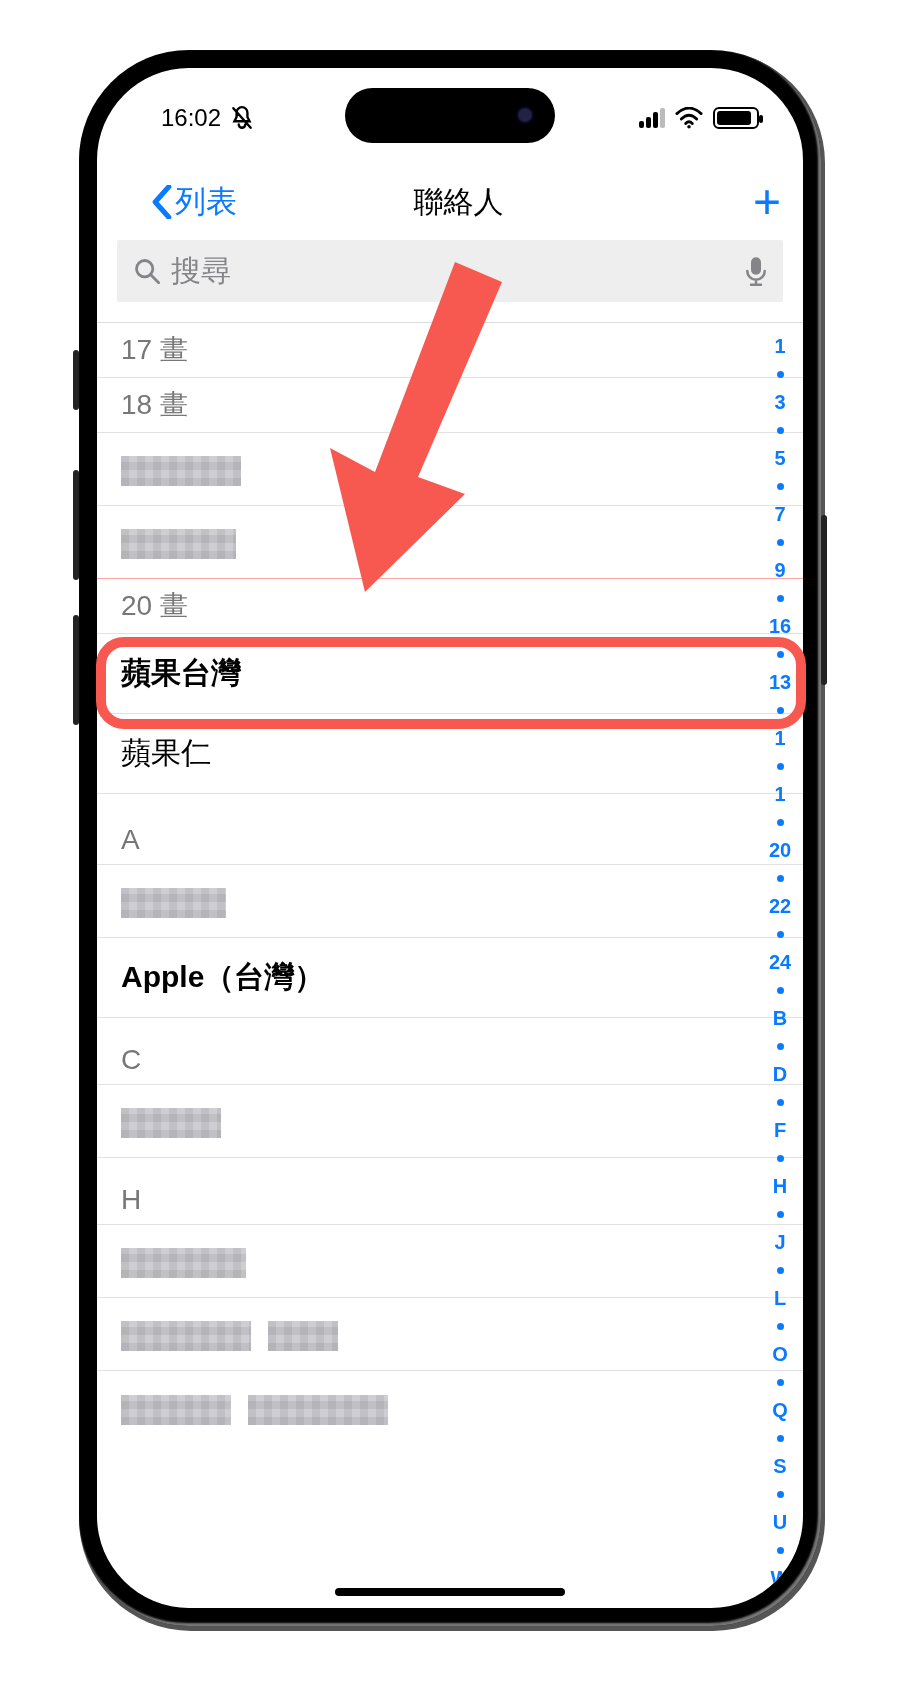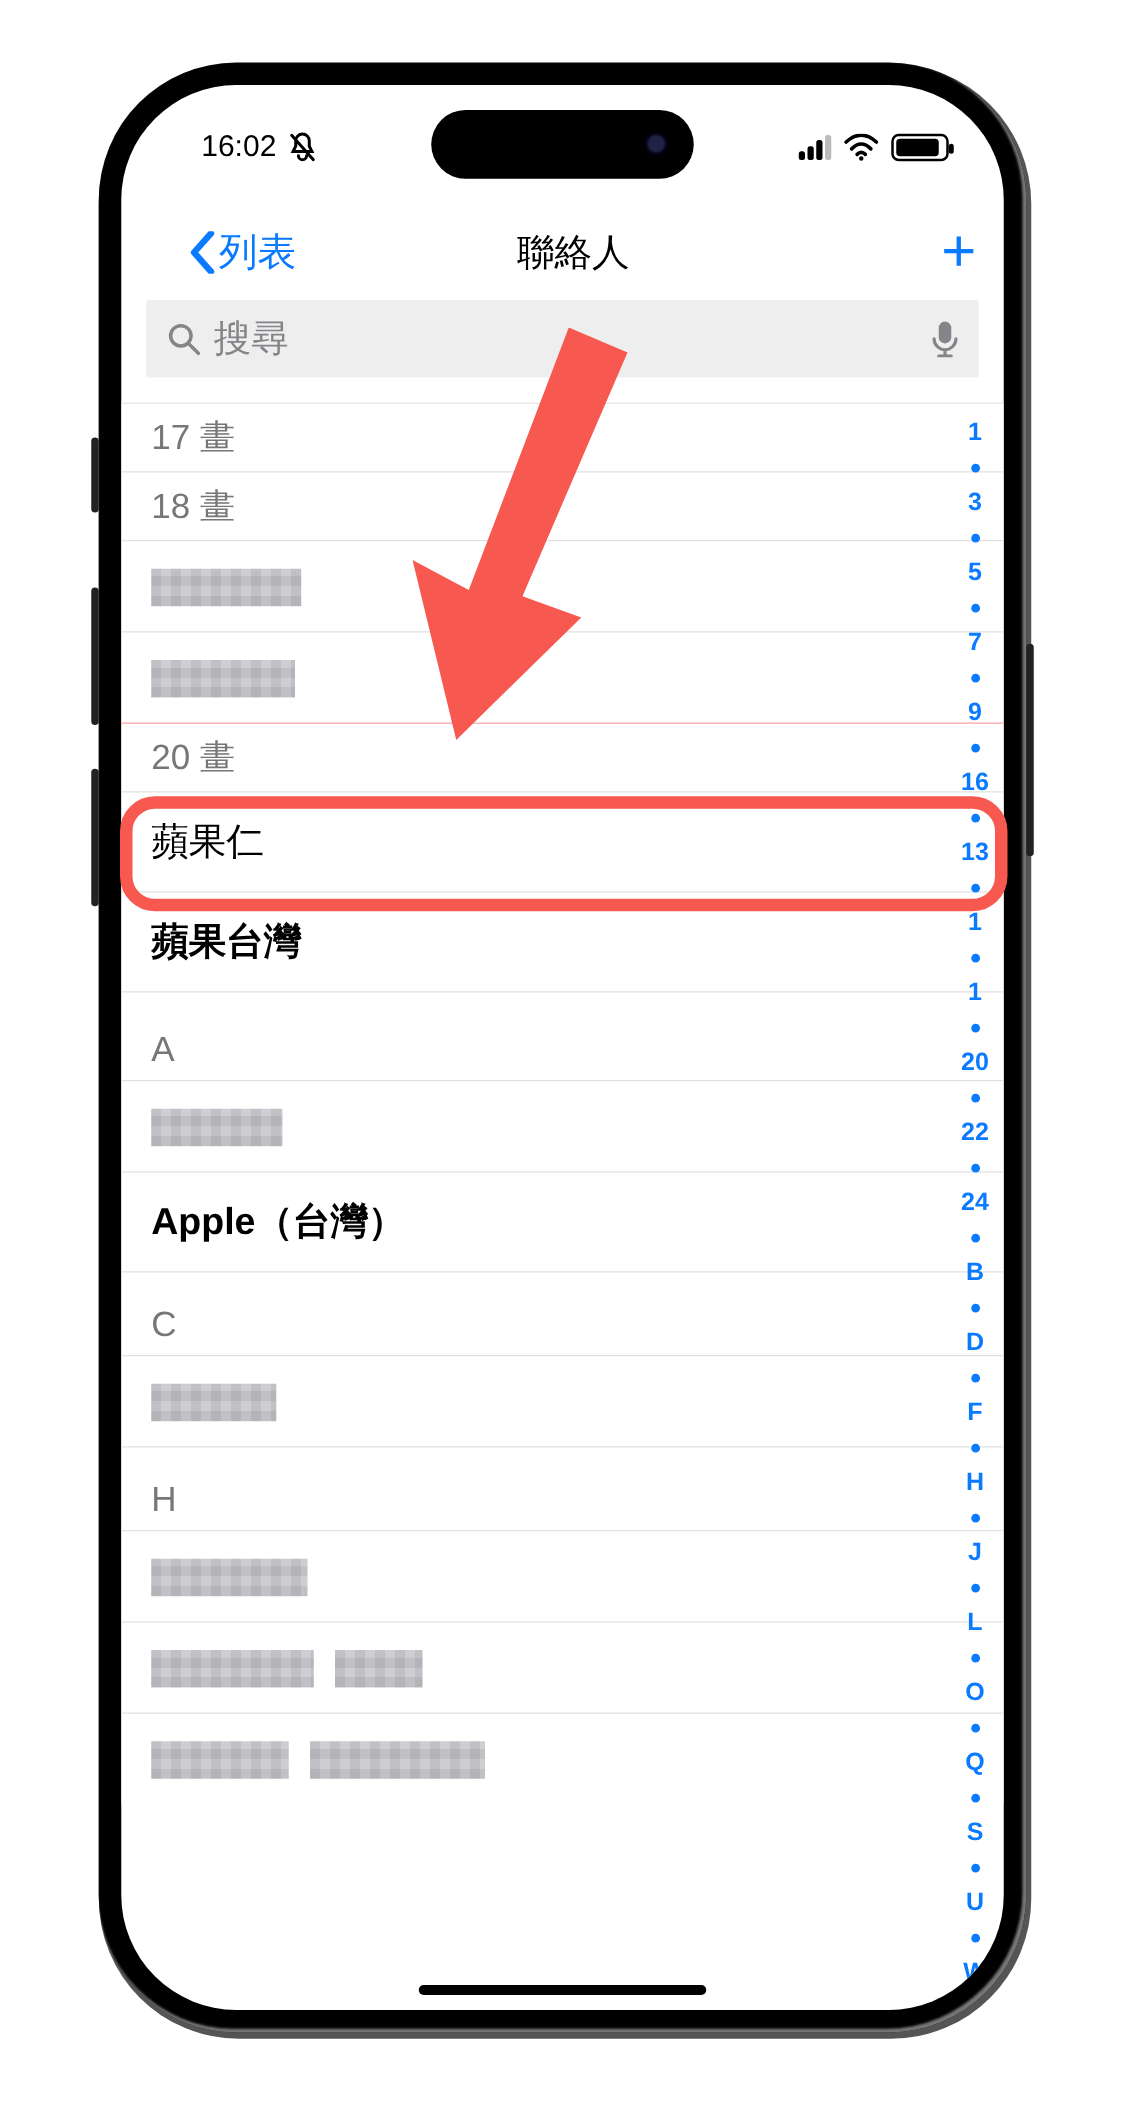--- a/index.html
+++ b/index.html
@@ -176,22 +176,22 @@
           <path d="M1 12a7 7 0 0 0 14 0M8 19v4M4 23h8" fill="none" stroke="#848489" stroke-width="2" stroke-linecap="round"></path>
         </svg>
     </div>
 
     <div class="list">
       <div class="sect-header first">17 畫</div>
       <div class="sect-header" style="border-top:1px solid #e2e2e4">18 畫</div>
       <div class="row blurred"><span class="pix" style="width:120px"></span></div>
       <div class="row blurred"><span class="pix" style="width:115px"></span></div>
       <div class="sect-header" style="border-top:1px solid #fca5a5">20 畫</div>
+      <div class="row bold">蘋果台灣</div>
       <div class="row">蘋果仁</div>
-      <div class="row bold">蘋果台灣</div>
       <div class="sect-header" style="border-top:1px solid #e2e2e4;padding-top:30px">A</div>
       <div class="row blurred"><span class="pix" style="width:105px"></span></div>
       <div class="row bold">Apple（台灣）</div>
       <div class="sect-header" style="border-top:1px solid #e2e2e4;padding-top:26px">C</div>
       <div class="row blurred"><span class="pix" style="width:100px"></span></div>
       <div class="sect-header" style="border-top:1px solid #e2e2e4;padding-top:26px">H</div>
       <div class="row blurred"><span class="pix" style="width:125px"></span></div>
       <div class="row blurred"><span class="pix" style="width:130px"></span>&nbsp;&nbsp;<span class="pix" style="width:70px"></span></div>
       <div class="row blurred"><span class="pix" style="width:110px"></span>&nbsp;&nbsp;<span class="pix" style="width:140px"></span></div>
     </div>

